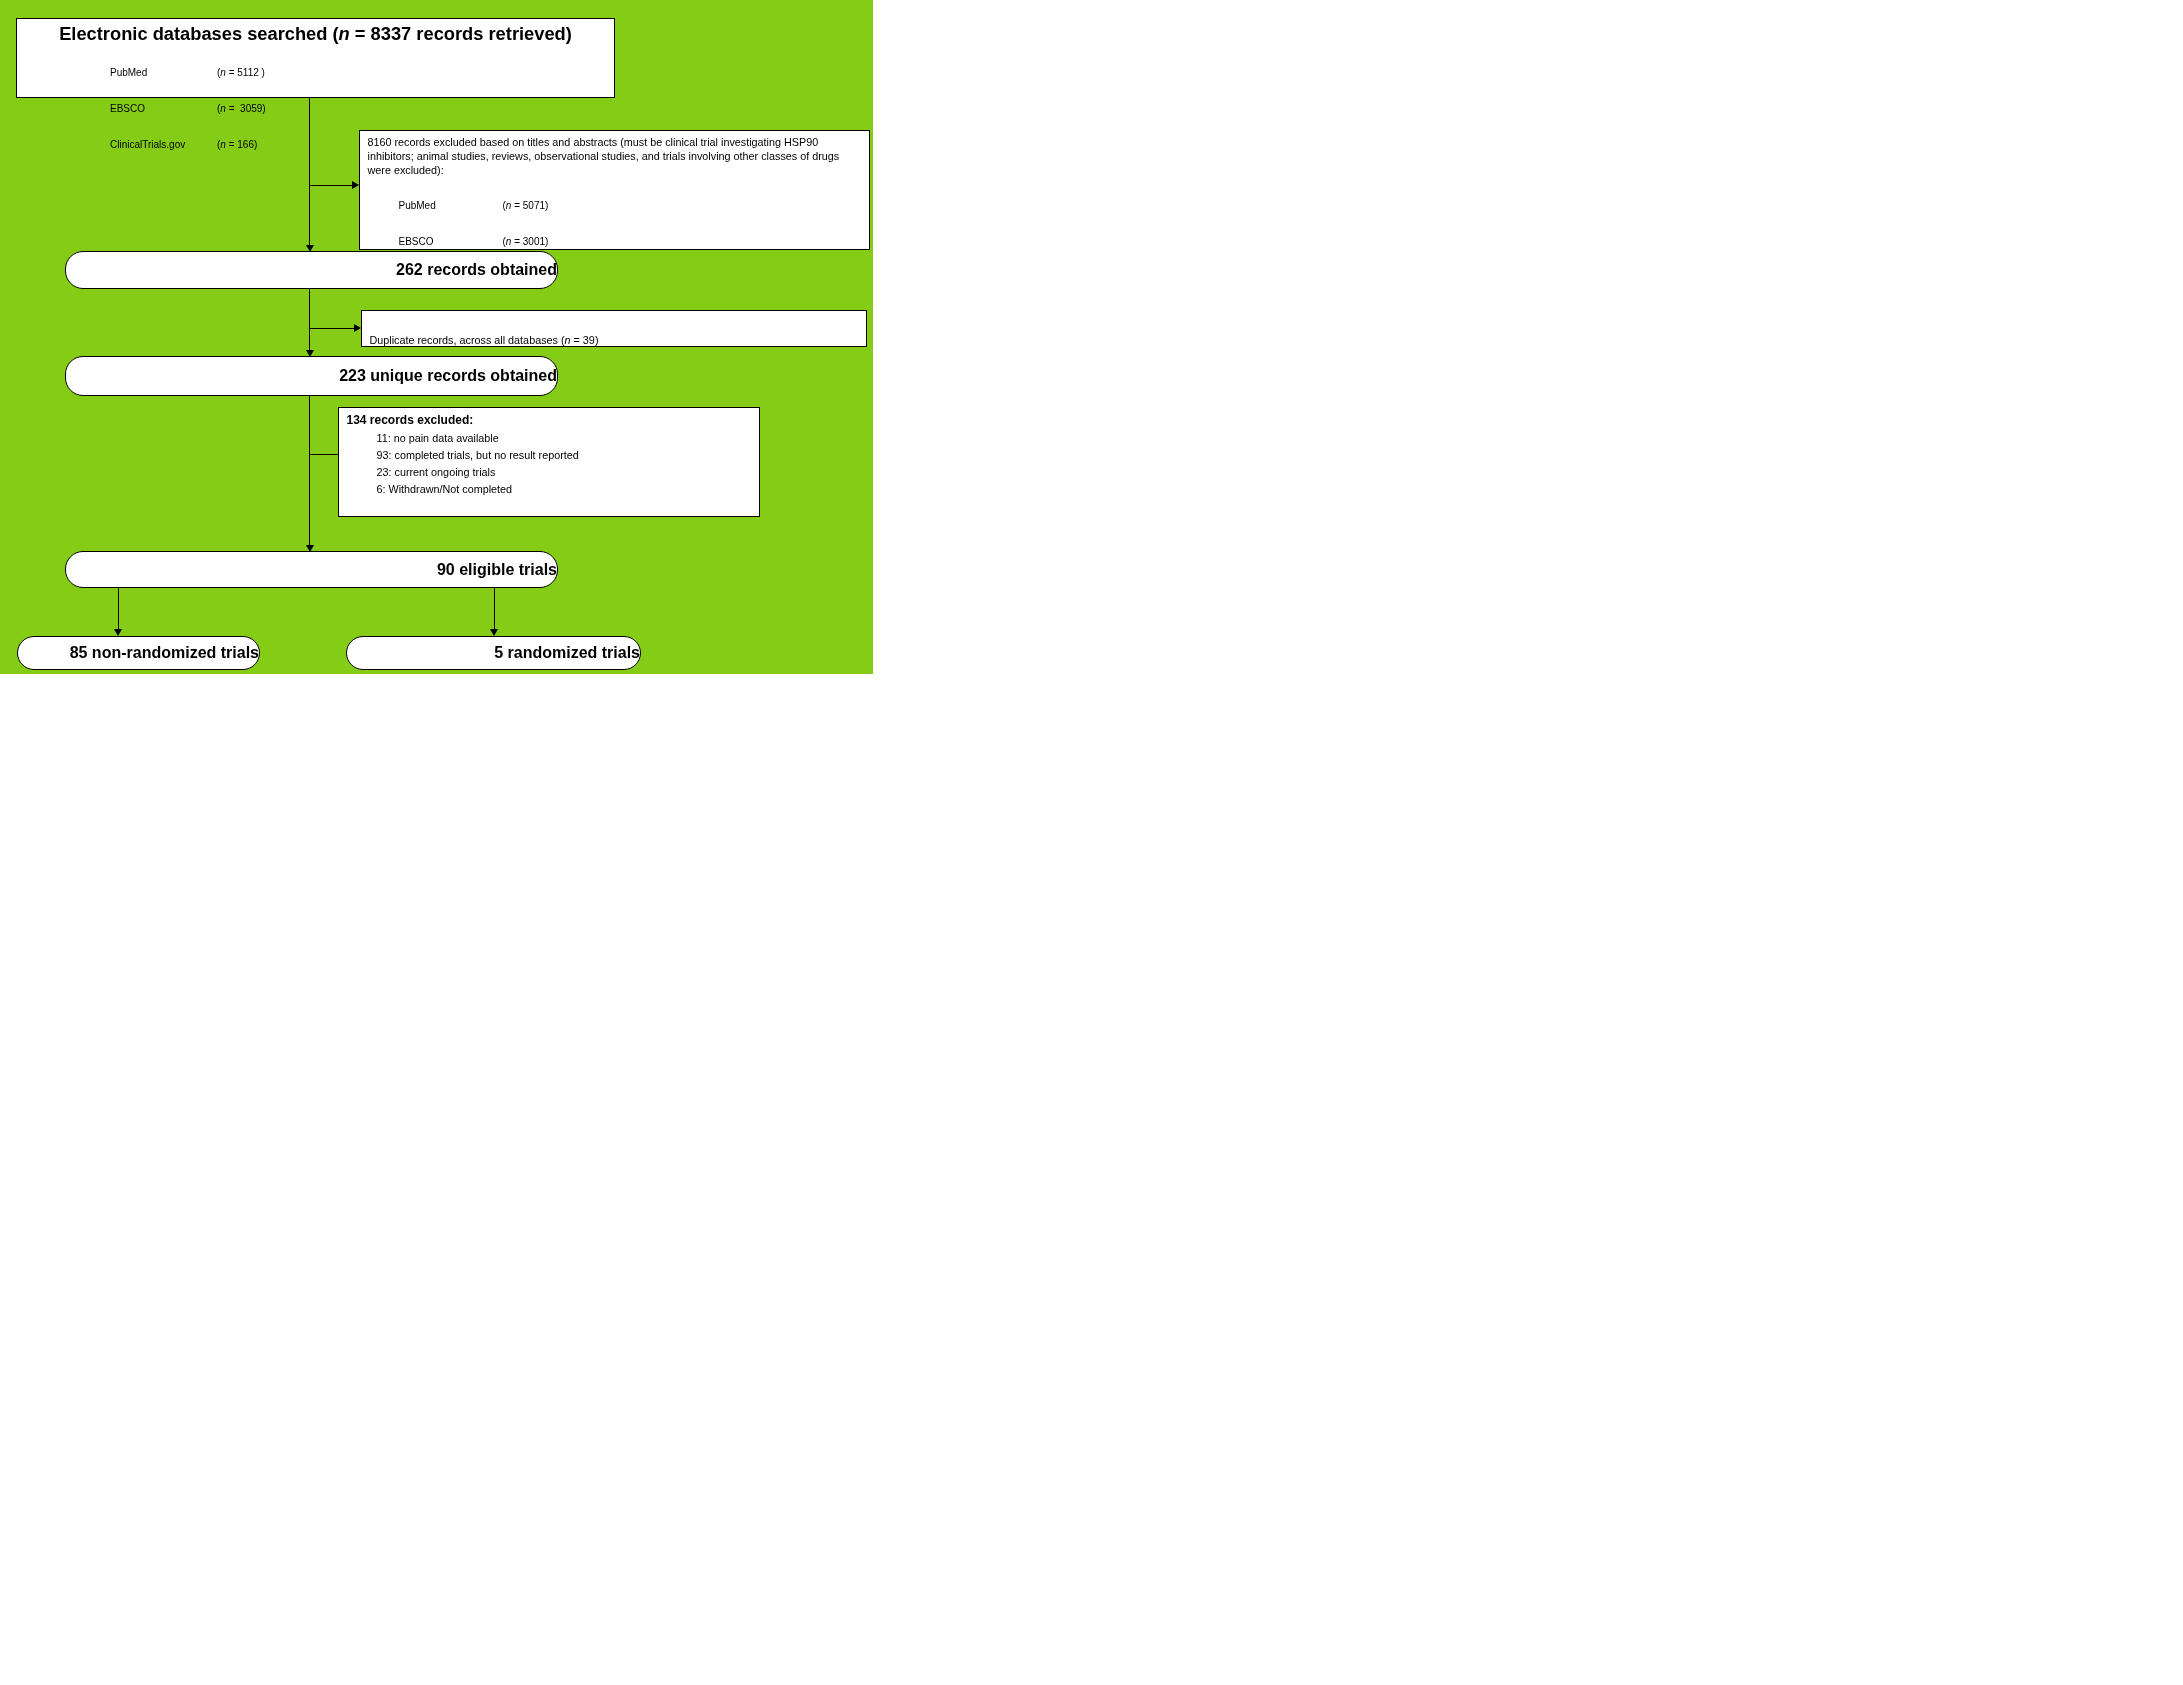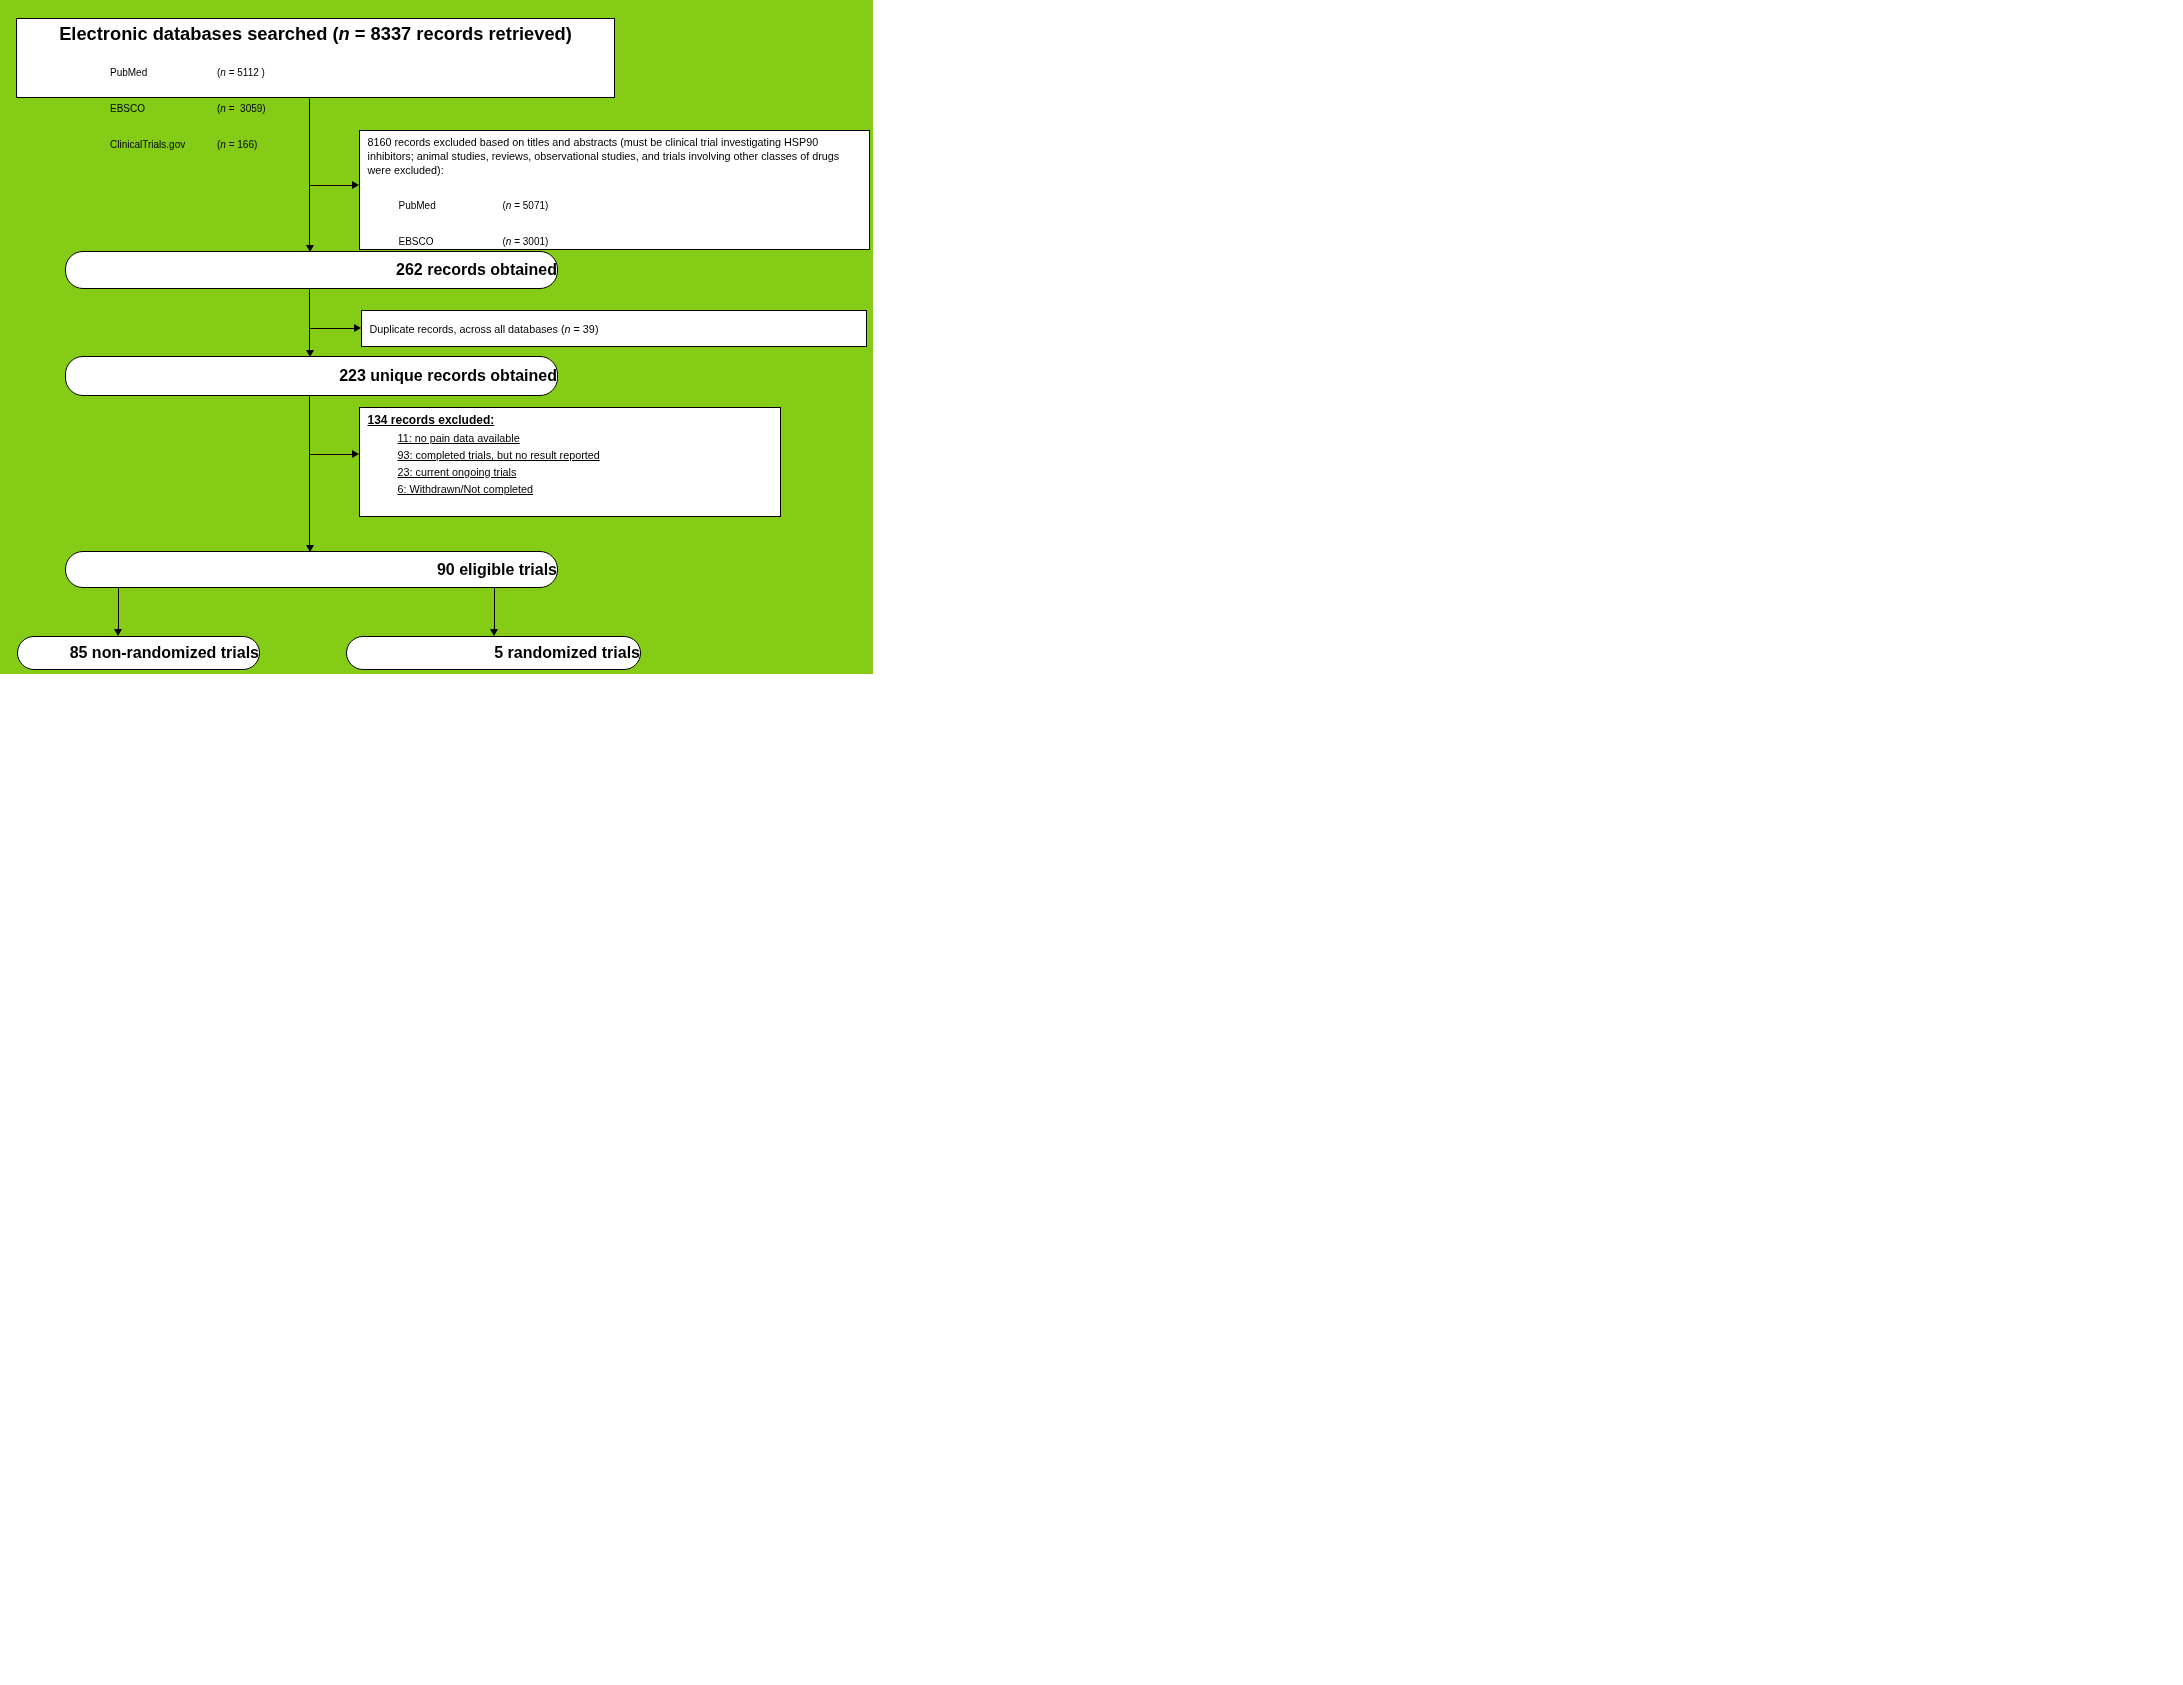--- a/index.html
+++ b/index.html
@@ -45,21 +45,21 @@
   .top-box .kv-label { width: 107px; }
   .excl-box .kv-row { margin-left: 31px; }
   .excl-box .kv-label { width: 104px; }
   .body-text {
     font-size: 10.8px;
     line-height: 14px;
   }
   .excl-box { padding: 4.3px 7.5px; }
   .side-note {
     display: flex;
-    align-items: center;
+    align-items: flex-end;
     padding-left: 7.5px;
     padding-right: 5.4px;
     font-size: 10.8px;
   }
   .excl134-title {
     font-weight: bold;
     font-size: 12px;
     line-height: 16px;
   }
   .excl134-items { margin-left: 30px; margin-top: 2.2px; }
@@ -142,21 +142,21 @@
 
   <div class="box big-label" style="left:65px; top:356px; width:493px; height:40px;">
     <span>223 unique records obtained</span>
   </div>
 
   <div class="vline" style="left:309px; top:396px; width:1.1px; height:149px;"></div>
   <div class="arrow-down" style="left:306px; top:545px;"></div>
   <div class="hline" style="left:310px; top:454px; width:43px; height:1.1px;"></div>
   <div class="arrow-right" style="left:352px; top:450px;"></div>
 
-  <div class="box excl-box" style="left:359px; top:407px; width:422px; height:110px;text-decoration:underline;">
+  <div class="box excl-box" style="left:338px; top:407px; width:422px; height:110px;">
     <div class="excl134-title">134 records excluded:</div>
     <div class="excl134-items">
       <div class="excl134-item">11: no pain data available</div>
       <div class="excl134-item">93: completed trials, but no result reported</div>
       <div class="excl134-item">23: current ongoing trials</div>
       <div class="excl134-item">6: Withdrawn/Not completed</div>
     </div>
   </div>
 
   <div class="box big-label" style="left:65px; top:551px; width:493px; height:37px;padding-left:8px;">

